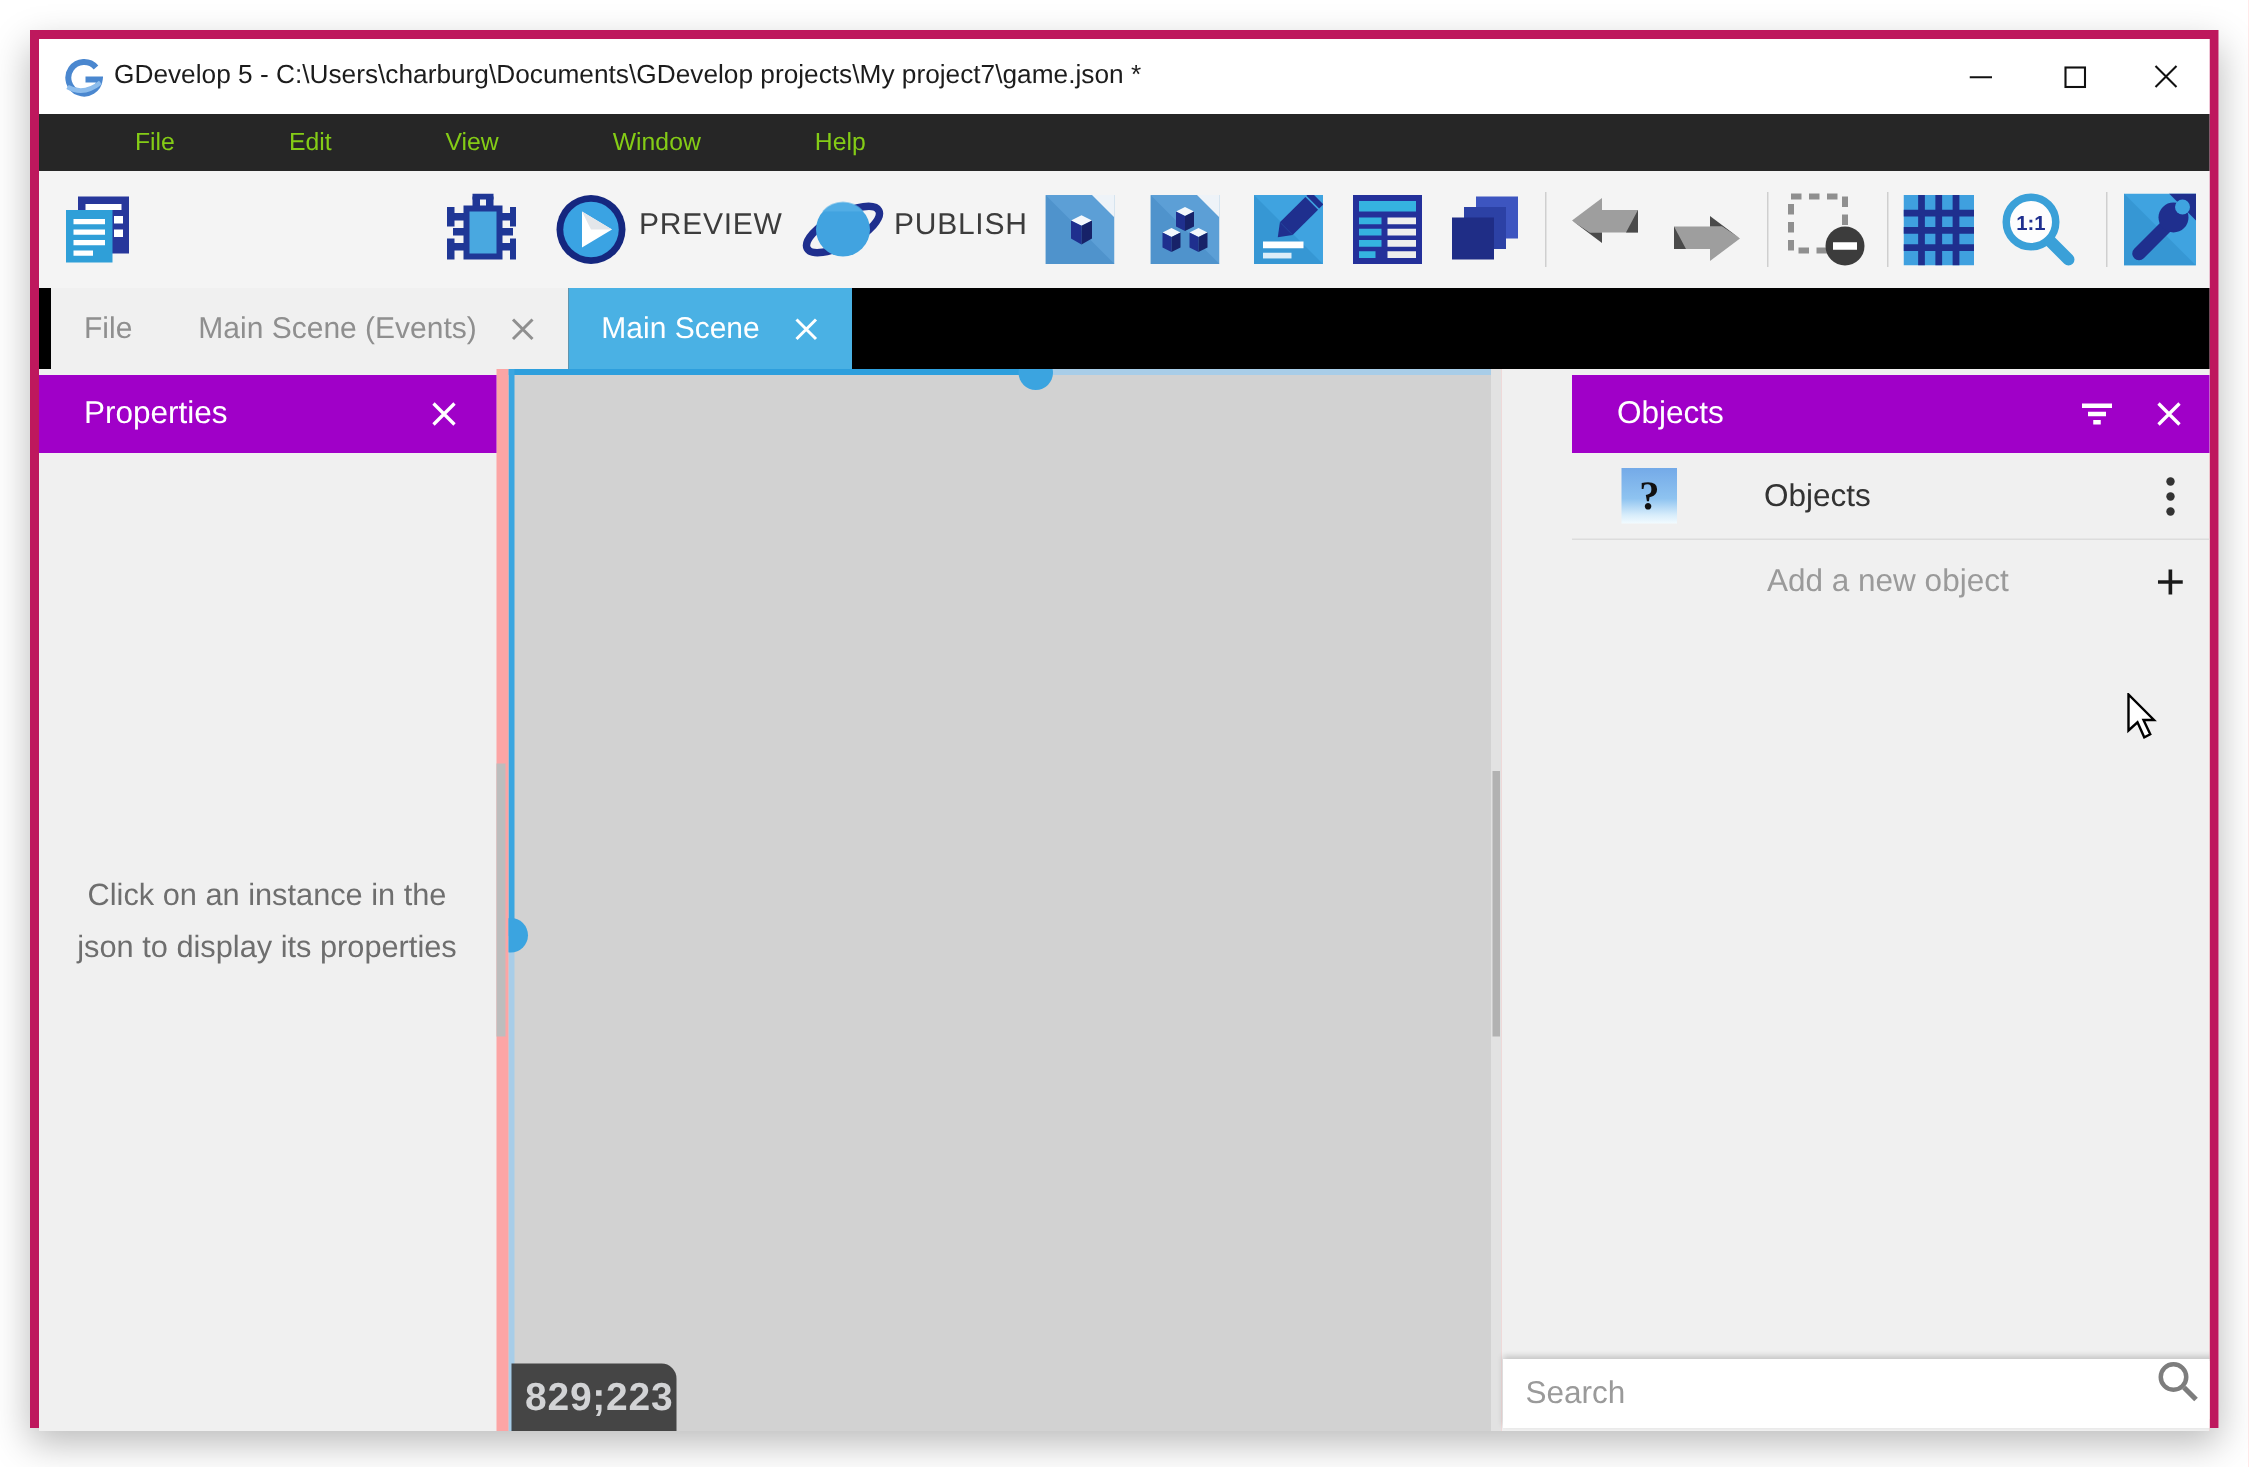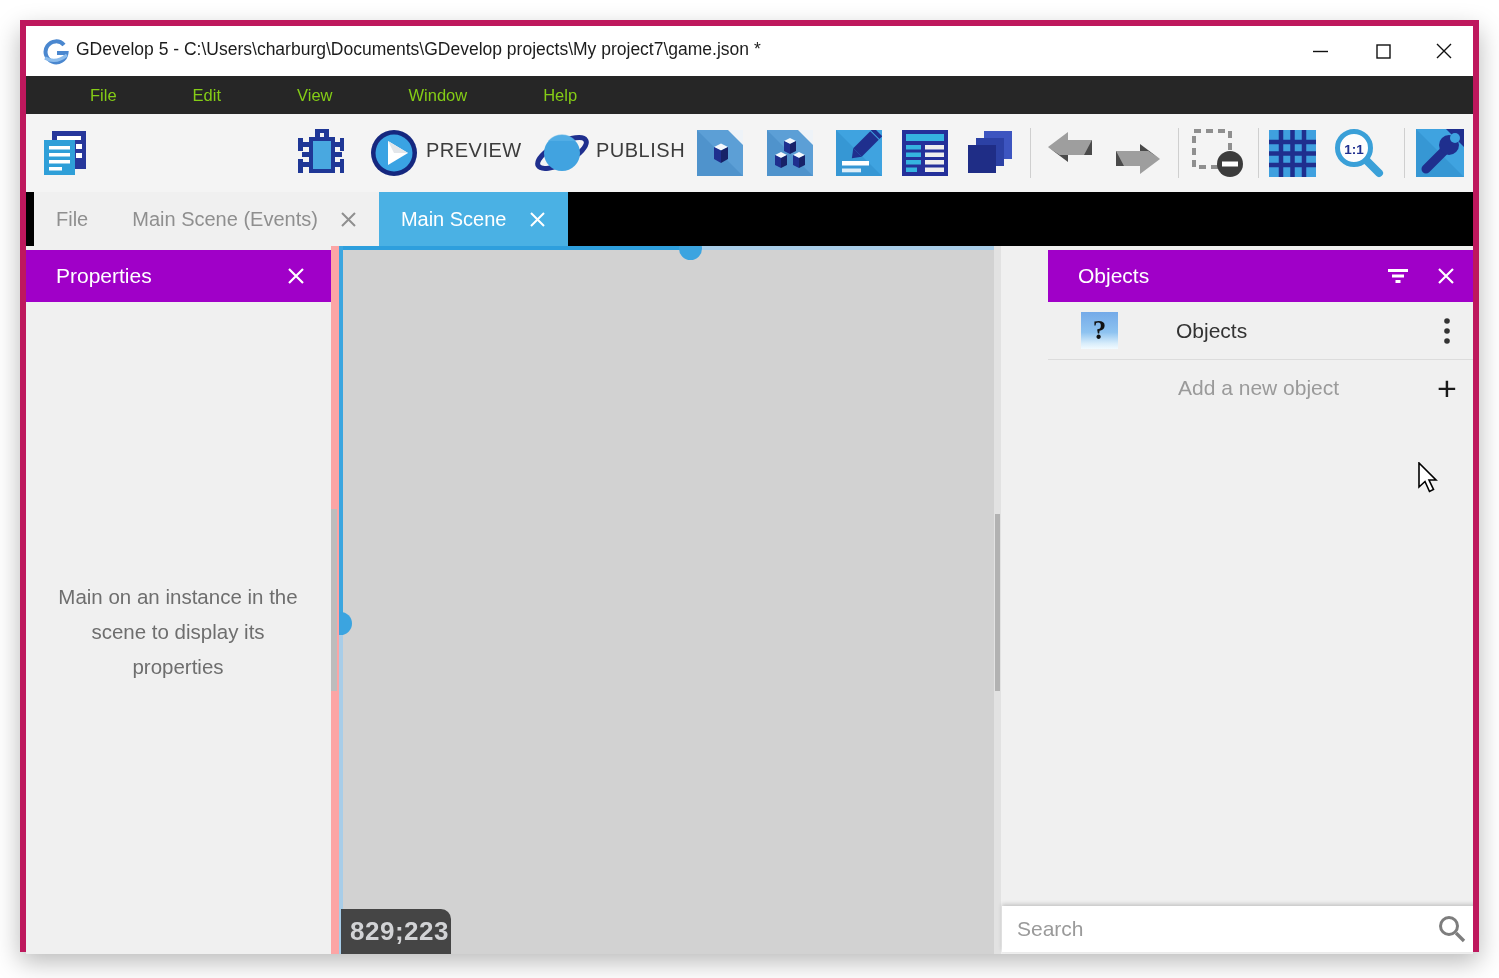--- a/index.html
+++ b/index.html
@@ -58,21 +58,21 @@
 
   .objects-panel { position:absolute; left:975px; top:0; width:480px; height:100%; background:var(--panel-gray,#f0f0f0);padding-left:47px; }
   .object-row { height:58px; display:flex; align-items:center; border-bottom:1px solid #dcdcdc; cursor:pointer; }
   .object-thumb { width:37px; height:37px; margin-left:33px; background:linear-gradient(180deg,#74aae8 0%,#8ec3f0 55%,#d8edfb 85%,#f2fbff 100%); display:flex; align-items:center; justify-content:center; font-size:27px; font-weight:800; color:#111; font-family:"Liberation Serif", serif; }
   .object-label { margin-left:58px; font-size:21px; color:#333; }
   .object-row .spacer, .add-row .spacer { flex:1; }
   .kebab { width:40px; display:flex; justify-content:center; margin-right:14px; cursor:pointer; }
   .add-row { height:56px; display:flex; align-items:center; cursor:pointer; }
   .add-label { margin-left:130px; font-size:21px; color:#9a9a9a; }
   .add-plus { width:40px; text-align:center; margin-right:14px; font-size:34px; font-weight:400; color:#1a1a1a; line-height:1; }
-  .search-bar { position:absolute; left:1px; right:1px; bottom:2px; height:46px; background:#ffffff; box-shadow:0 -2px 4px rgba(0,0,0,0.18); display:flex; align-items:center; }
+  .search-bar { position:absolute; left:1px; right:1px; bottom:2px; height:46px; background:#ffffff; box-shadow:0 -2px 4px rgba(0,0,0,0.18); display:flex; }
   .search-input { flex:1; border:none; outline:none; background:transparent; font-size:21px; color:#444; padding-left:15px; font-family:"Liberation Sans", sans-serif; }
   .search-input::placeholder { color:#9a9a9a; }
   .search-icon-wrap { width:56px; display:flex; justify-content:center; }
 
   .cursor { position:absolute; left:1391px; top:436px; pointer-events:none; z-index:50; }
 </style>
 </head>
 <body>
 
 <div class="window">
@@ -322,21 +322,21 @@
     <div class="props-panel">
       <div class="panel-header">
         <span>Properties</span>
         <span class="spacer"></span>
         <span class="hdr-icon">
           <svg width="18" height="18" viewBox="0 0 18 18">
               <path d="M2 2 L16 16 M16 2 L2 16" stroke="#fff" stroke-width="2.2"></path>
             </svg>
         </span>
       </div>
-      <div class="props-empty">Main on an instance in the scene to display its properties</div>
+      <div class="props-empty">Click on an instance in the json to display its properties</div>
     </div>
     <div class="props-scroll-thumb"></div>
 
     <div class="canvas">
       <div class="scroll-line-top-a"></div>
       <div class="scroll-line-top-b"></div>
       <div class="scroll-dot-top"></div>
       <div class="scroll-line-left-a"></div>
       <div class="scroll-line-left-b"></div>
       <div class="scroll-dot-left"></div>

